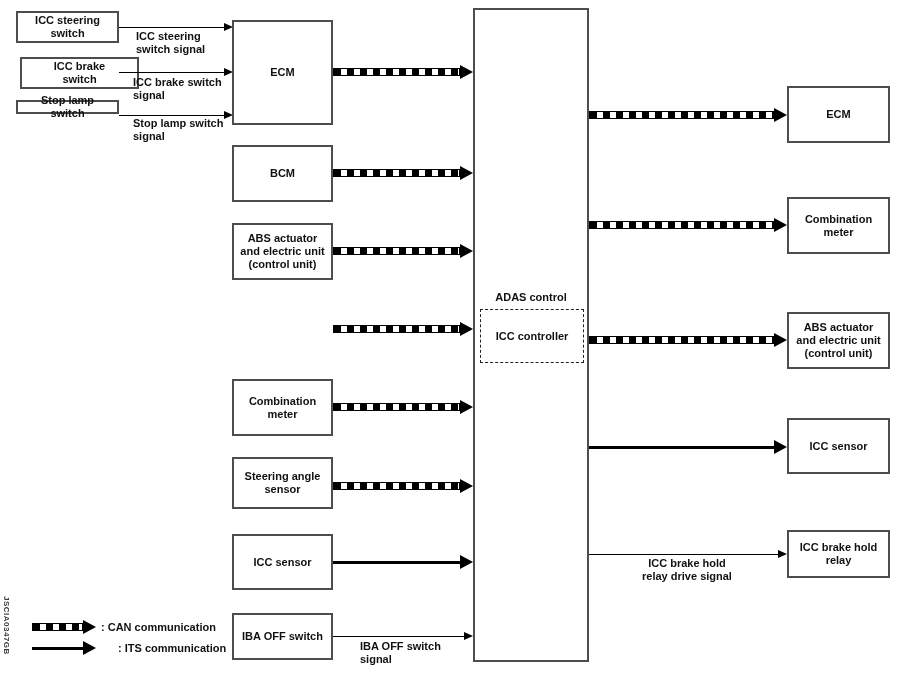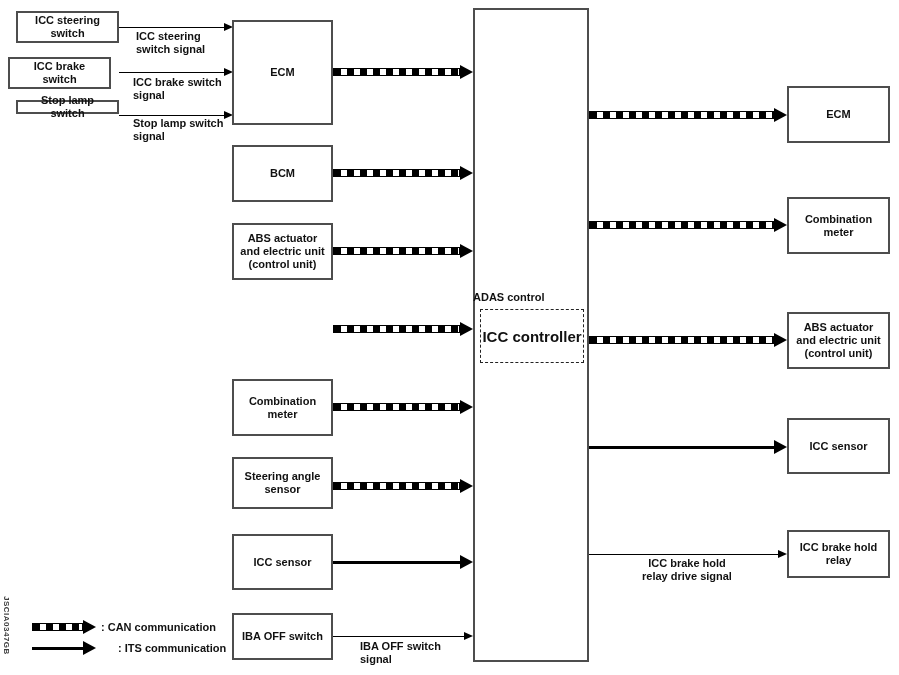--- a/index.html
+++ b/index.html
@@ -11,24 +11,24 @@
     position:absolute;box-sizing:border-box;border:2px solid #4d4d4d;background:#ffffff;
     display:flex;align-items:center;justify-content:center;text-align:center;
     font-size:11px;line-height:13px;white-space:pre-line;
   }
   .central{
     position:absolute;box-sizing:border-box;border:2px solid #4d4d4d;background:#ffffff;
   }
   .dashedbox{
     position:absolute;box-sizing:border-box;border:1px dashed #222222;background:#ffffff;
     display:flex;align-items:center;justify-content:center;text-align:center;
-    font-size:15px;line-height:13px;
+    font-size:11px;line-height:13px;
   }
   .ctitle{
-    position:absolute;font-size:11px;line-height:13px;
+    position:absolute;text-align:center;font-size:11px;line-height:13px;
   }
   .lbl{
     position:absolute;font-size:11px;line-height:13px;white-space:pre-line;
   }
   .lbl.center{text-align:center;}
   .arrow{position:absolute;display:flex;align-items:center;height:14px;}
   .arrow .shaft{flex:1 1 auto;}
   .arrow .head{flex:0 0 auto;width:0;height:0;}
   .arrow.can .shaft{
     height:8px;box-sizing:border-box;border:1px solid #000000;
@@ -51,21 +51,21 @@
     font-size:8px;letter-spacing:0.5px;color:#3c3c3c;
   }
 </style>
 </head>
 <body>
 
 <div class="canvas">
 
   <div class="box" style="left:16px;top:11px;width:103px;height:32px">ICC steering
 switch</div>
-  <div class="box" style="left:8px;top:57px;width:103px;height:32px">ICC brake
+  <div class="box" style="left:20px;top:57px;width:119px;height:32px">ICC brake
 switch</div>
   <div class="box" style="left:16px;top:100px;width:103px;height:14px">Stop lamp
 switch</div>
 
   <div class="arrow sig" style="left:119px;top:22px;width:114px">
       <i class="shaft"></i>
       <i class="head"></i>
     </div>
   <div class="arrow sig" style="left:119px;top:67px;width:114px">
       <i class="shaft"></i>

